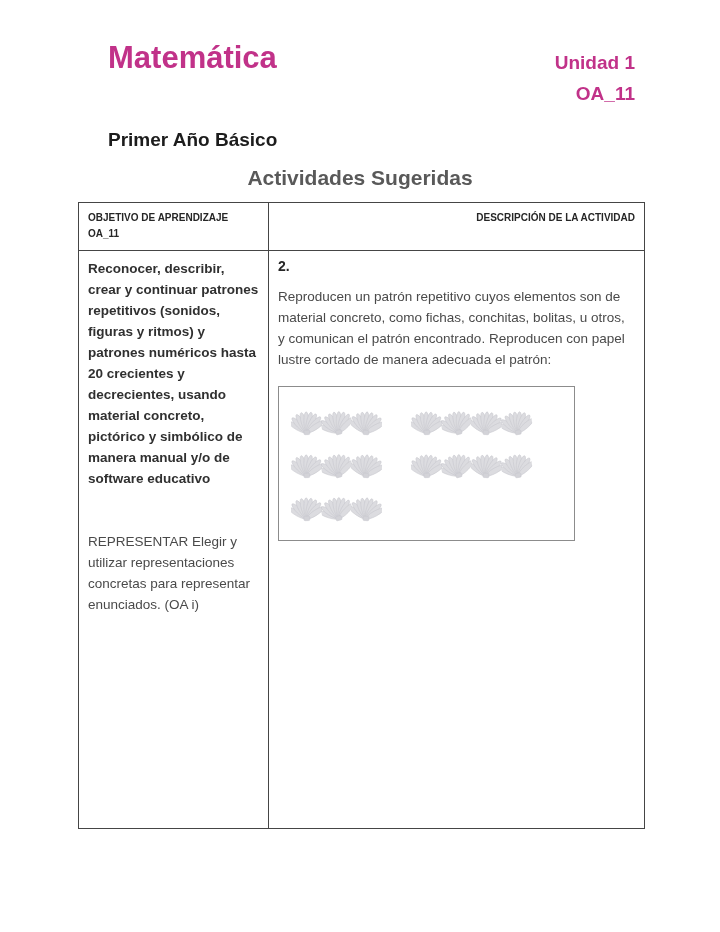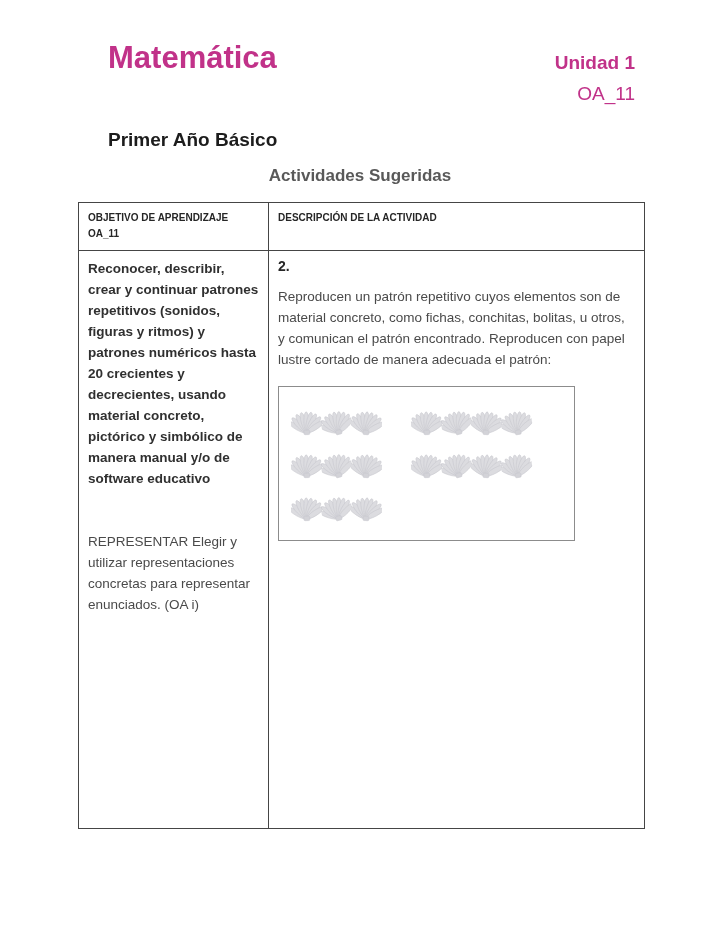--- a/index.html
+++ b/index.html
@@ -38,31 +38,31 @@
     top: 52px;
     font-size: 19px;
     font-weight: bold;
     color: var(--accent);
   }
   .oa-label {
     position: absolute;
     right: 85px;
     top: 83px;
     font-size: 19px;
-    font-weight: normal;
+    font-weight: bold;
     color: var(--accent);
     text-align: right;
   }
   .section-title {
     position: absolute;
     left: 0;
     top: 166px;
     width: 720px;
     text-align: center;
-    font-size: 17px;
+    font-size: 21px;
     font-weight: bold;
     color: var(--heading-gray);
   }
   .doc-table {
     position: absolute;
     left: 78px;
     top: 202px;
     width: 567px;
     height: 627px;
     box-sizing: border-box;
@@ -77,21 +77,21 @@
     overflow: hidden;
   }
   .col-left  { border-right: 1px solid var(--table-border); }
   .row-header { border-bottom: 1px solid var(--table-border); }
   .header-cell {
     font-weight: bold;
     font-size: 10px;
     line-height: 1.55;
     color: #262626;
   }
-  .header-cell.center { text-align: left; }
+  .header-cell.center { text-align: right; }
   .objective-main {
     margin: 0;
     font-weight: bold;
     font-size: 13.5px;
     line-height: 21px;
     color: var(--text-dark);
   }
   .objective-secondary {
     margin: 42px 0 0 0;
     font-size: 13.5px;

